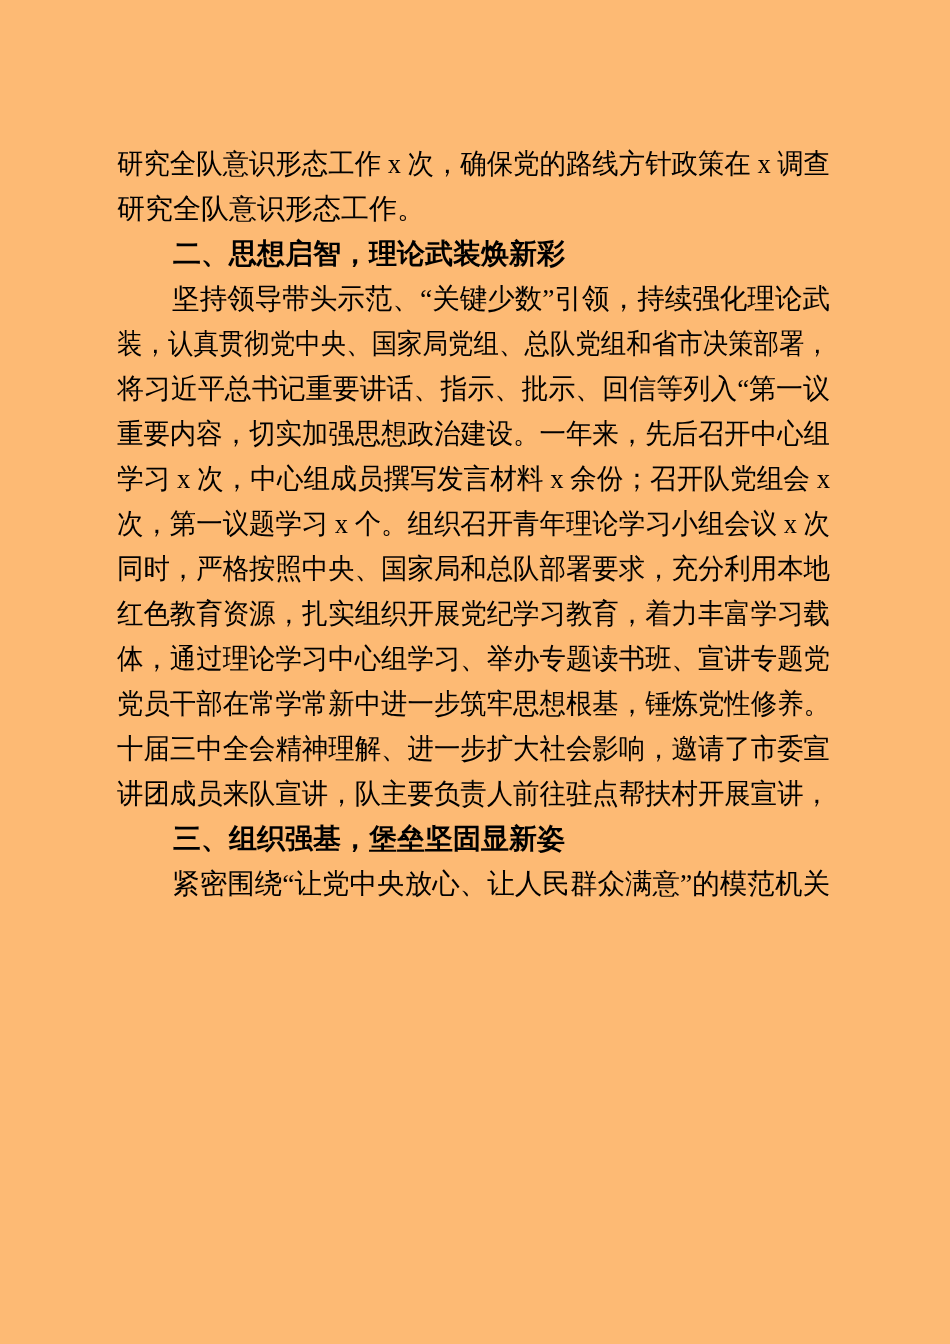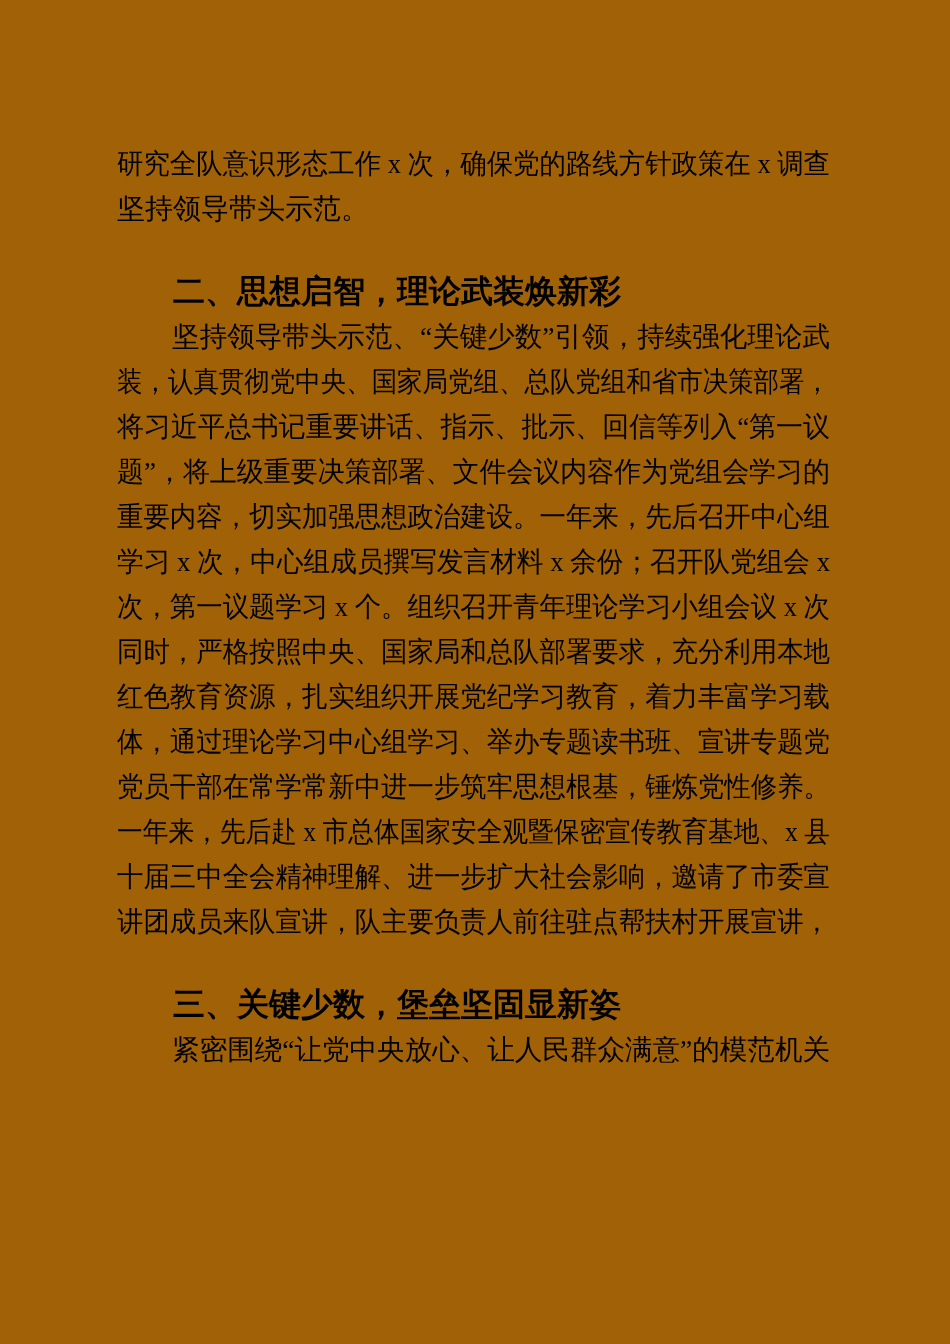--- a/index.html
+++ b/index.html
@@ -35,42 +35,39 @@
       white-space: nowrap;
       vertical-align: top;
       line-height: 45px;
     }
     .line.indent .txt {
       padding-left: 56px;
     }
     .line.heading {
       font-family: "Liberation Sans", "DejaVu Sans", sans-serif;
       font-weight: bold;
-      font-size: 32px;
-      margin-top: 38px;
+      font-size: 28px;
     }
   </style>
 </head>
 <body>
 
-<div class="page" style="background: #a16207;">
+<div class="page" style="background: #fdba74;">
   <div class="content" style="color: rgb(0, 0, 0);">
       <div class="line"><span class="txt" style="transform-origin: left center; transform: scaleX(0.943122);">研究全队意识形态工作 x 次，确保党的路线方针政策在 x 调查</span></div>
-      <div class="line"><span class="txt">坚持领导带头示范。</span></div>
+      <div class="line"><span class="txt">研究全队意识形态工作。</span></div>
       <div class="line heading indent"><span class="txt">二、思想启智，理论武装焕新彩</span></div>
       <div class="line indent"><span class="txt" style="transform-origin: left center; transform: scaleX(0.983639);">坚持领导带头示范、“关键少数”引领，持续强化理论武</span></div>
       <div class="line"><span class="txt" style="transform-origin: left center; transform: scaleX(0.909439);">装，认真贯彻党中央、国家局党组、总队党组和省市决策部署，</span></div>
       <div class="line"><span class="txt" style="transform-origin: left center; transform: scaleX(0.962944);">将习近平总书记重要讲话、指示、批示、回信等列入“第一议</span></div>
-      <div class="line"><span class="txt" style="transform-origin: left center; transform: scaleX(0.962944);">题”，将上级重要决策部署、文件会议内容作为党组会学习的</span></div>
       <div class="line"><span class="txt" style="transform-origin: left center; transform: scaleX(0.943122);">重要内容，切实加强思想政治建设。一年来，先后召开中心组</span></div>
       <div class="line"><span class="txt" style="transform-origin: left center; transform: scaleX(0.951936);">学习 x 次，中心组成员撰写发言材料 x 余份；召开队党组会 x</span></div>
       <div class="line"><span class="txt" style="transform-origin: left center; transform: scaleX(0.943122);">次，第一议题学习 x 个。组织召开青年理论学习小组会议 x 次</span></div>
       <div class="line"><span class="txt" style="transform-origin: left center; transform: scaleX(0.943122);">同时，严格按照中央、国家局和总队部署要求，充分利用本地</span></div>
       <div class="line"><span class="txt" style="transform-origin: left center; transform: scaleX(0.943122);">红色教育资源，扎实组织开展党纪学习教育，着力丰富学习载</span></div>
       <div class="line"><span class="txt" style="transform-origin: left center; transform: scaleX(0.943122);">体，通过理论学习中心组学习、举办专题读书班、宣讲专题党</span></div>
       <div class="line"><span class="txt" style="transform-origin: left center; transform: scaleX(0.943122);">党员干部在常学常新中进一步筑牢思想根基，锤炼党性修养。</span></div>
-      <div class="line"><span class="txt" style="transform-origin: left center; transform: scaleX(0.917632);">一年来，先后赴 x 市总体国家安全观暨保密宣传教育基地、x 县</span></div>
       <div class="line"><span class="txt" style="transform-origin: left center; transform: scaleX(0.943122);">十届三中全会精神理解、进一步扩大社会影响，邀请了市委宣</span></div>
       <div class="line"><span class="txt" style="transform-origin: left center; transform: scaleX(0.943122);">讲团成员来队宣讲，队主要负责人前往驻点帮扶村开展宣讲，</span></div>
-      <div class="line heading indent"><span class="txt">三、关键少数，堡垒坚固显新姿</span></div>
+      <div class="line heading indent"><span class="txt">三、组织强基，堡垒坚固显新姿</span></div>
       <div class="line indent"><span class="txt" style="transform-origin: left center; transform: scaleX(0.983639);">紧密围绕“让党中央放心、让人民群众满意”的模范机关</span></div>
     </div>
 </div>
 
 </body></html>

